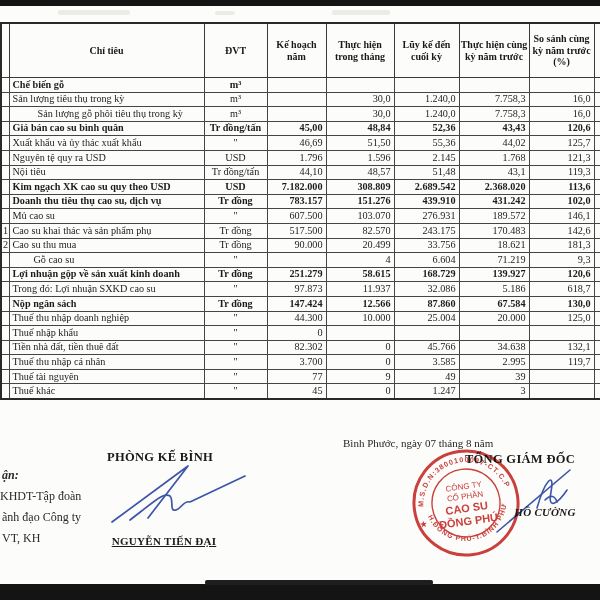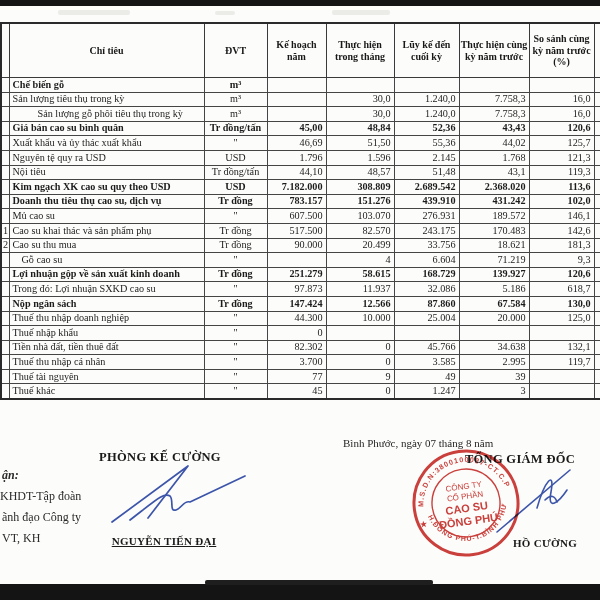--- a/index.html
+++ b/index.html
@@ -200,21 +200,21 @@
             <td class="unit">Tr đồng</td>
             <td class="num">90.000</td>
             <td class="num">20.499</td>
             <td class="num">33.756</td>
             <td class="num">18.621</td>
             <td class="num">181,3</td>
             <td class="cut"></td>
           </tr>
           <tr>
             <td class="stt"></td>
-            <td class="label" style="padding-left: 12px;">Gỗ cao su</td>
+            <td class="label" style="padding-left: 24px;">Gỗ cao su</td>
             <td class="unit">"</td>
             <td class="num"></td>
             <td class="num">4</td>
             <td class="num">6.604</td>
             <td class="num">71.219</td>
             <td class="num">9,3</td>
             <td class="cut"></td>
           </tr>
           <tr class="b">
             <td class="stt"></td>
@@ -313,21 +313,21 @@
             <td class="num">1.247</td>
             <td class="num">3</td>
             <td class="num"></td>
             <td class="cut"></td>
           </tr>
         </tbody>
     </table>
 
     <div class="abs date-line" style="left:343px;top:431px;">Bình Phước, ngày 07 tháng 8 năm</div>
 
-    <div class="abs sig-title" style="left:60px;top:444px;width:200px;">PHÒNG KẾ CƯỜNG</div>
+    <div class="abs sig-title" style="left:60px;top:444px;width:200px;">PHÒNG KẾ BÌNH</div>
 
     <svg class="abs sig" style="left:100px;top:452px;" width="165" height="75" viewBox="0 0 165 75">
       <g fill="none" stroke="#3c55aa" stroke-width="1.7" stroke-linecap="round" stroke-linejoin="round">
         <path d="M 12 64 L 88 8 L 48 60"></path>
         <path d="M 30 62 C 56 42 64 34 70 38 C 74 42 69 54 76 52 C 82 50 84 42 90 44 L 145 18"></path>
       </g>
     </svg>
 
     <div class="abs sig-name" style="left:64px;top:529px;width:200px;text-decoration:underline;">NGUYỄN TIẾN ĐẠI</div>
 
@@ -358,21 +358,21 @@
           <textPath href="#arcBot" startOffset="2">H.ĐỒNG PHÚ-T.BÌNH PHƯỚC</textPath>
         </text>
         <text x="7" y="74" font-size="9">★</text>
         <text x="56" y="42" font-size="8" text-anchor="middle">CÔNG TY</text>
         <text x="56" y="52" font-size="8" text-anchor="middle">CỔ PHẦN</text>
         <text x="56" y="65" font-size="11" font-weight="bold" text-anchor="middle">CAO SU</text>
         <text x="56" y="78" font-size="11" font-weight="bold" text-anchor="middle">ĐỒNG PHÚ</text>
       </g>
     </svg>
 
-    <div class="abs sig-name" style="left:490px;top:531px;width:110px;">HỒ CƯỜNG</div>
+    <div class="abs sig-name" style="left:490px;top:500px;width:110px;font-style:italic;">HỒ CƯỜNG</div>
 
     <div class="abs note-line first" style="left:2px;top:462px;">ận:</div>
     <div class="abs note-line" style="left:0;top:483px;text-align:center;">KHDT-Tập đoàn</div>
     <div class="abs note-line" style="left:2px;top:504px;">ãnh đạo  Công ty</div>
     <div class="abs note-line" style="left:2px;top:525px;">VT, KH</div>
   </div>
 
   <div class="bar top"></div>
   <div class="bar bottom"></div>
   <div class="bar-notch"></div>

